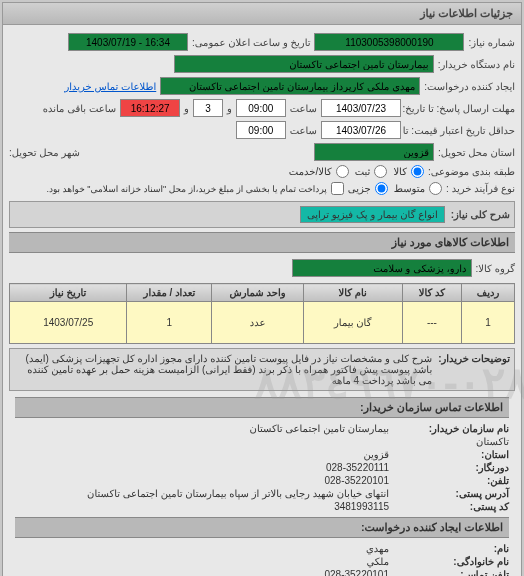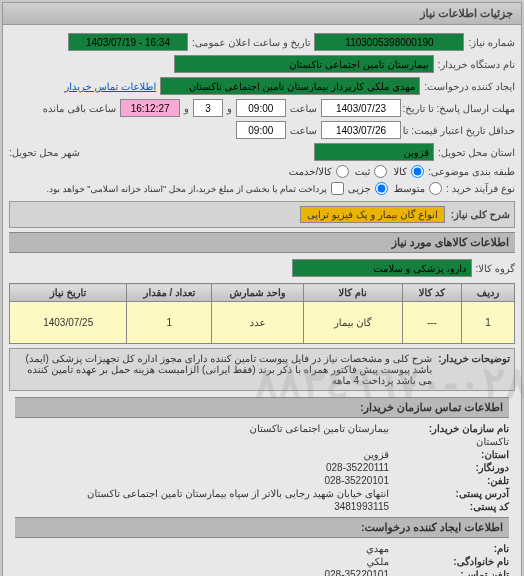--- a/index.html
+++ b/index.html
@@ -39,41 +39,41 @@
 .input {
   background: #fff;
   border: 1px solid #888;
   padding: 2px 4px;
   font-size: 10px;
   height: 18px;
   direction: ltr;
   text-align: center;
 }
 .input.ro { background: #15803d; }
-.input.yellow { background: #f9a8d4; }
+.input.yellow { background: #ef4444; }
 .radio-group { display: inline-flex; gap: 6px; align-items: center; }
 .radio-item { display: inline-flex; gap: 4px; align-items: center; font-size: 10px; }
 .section-title {
   background: #b8b8b8;
   padding: 3px 6px;
   font-weight: bold;
   font-size: 11px;
   border-top: 1px solid #888;
   border-bottom: 1px solid #888;
 }
 .descbox {
   background: #d4d4d4;
   border: 1px solid #999;
   padding: 4px;
   margin: 4px 0;
   display: flex;
   align-items: center;
 }
 .descbox-val {
-  background: #eab308;
+  background: #14b8a6;
   border: 1px solid #888;
   padding: 2px 6px;
   font-size: 10px;
 }
 table {
   width: 100%;
   border-collapse: collapse;
   font-size: 10px;
   margin-top: 4px;
 }

